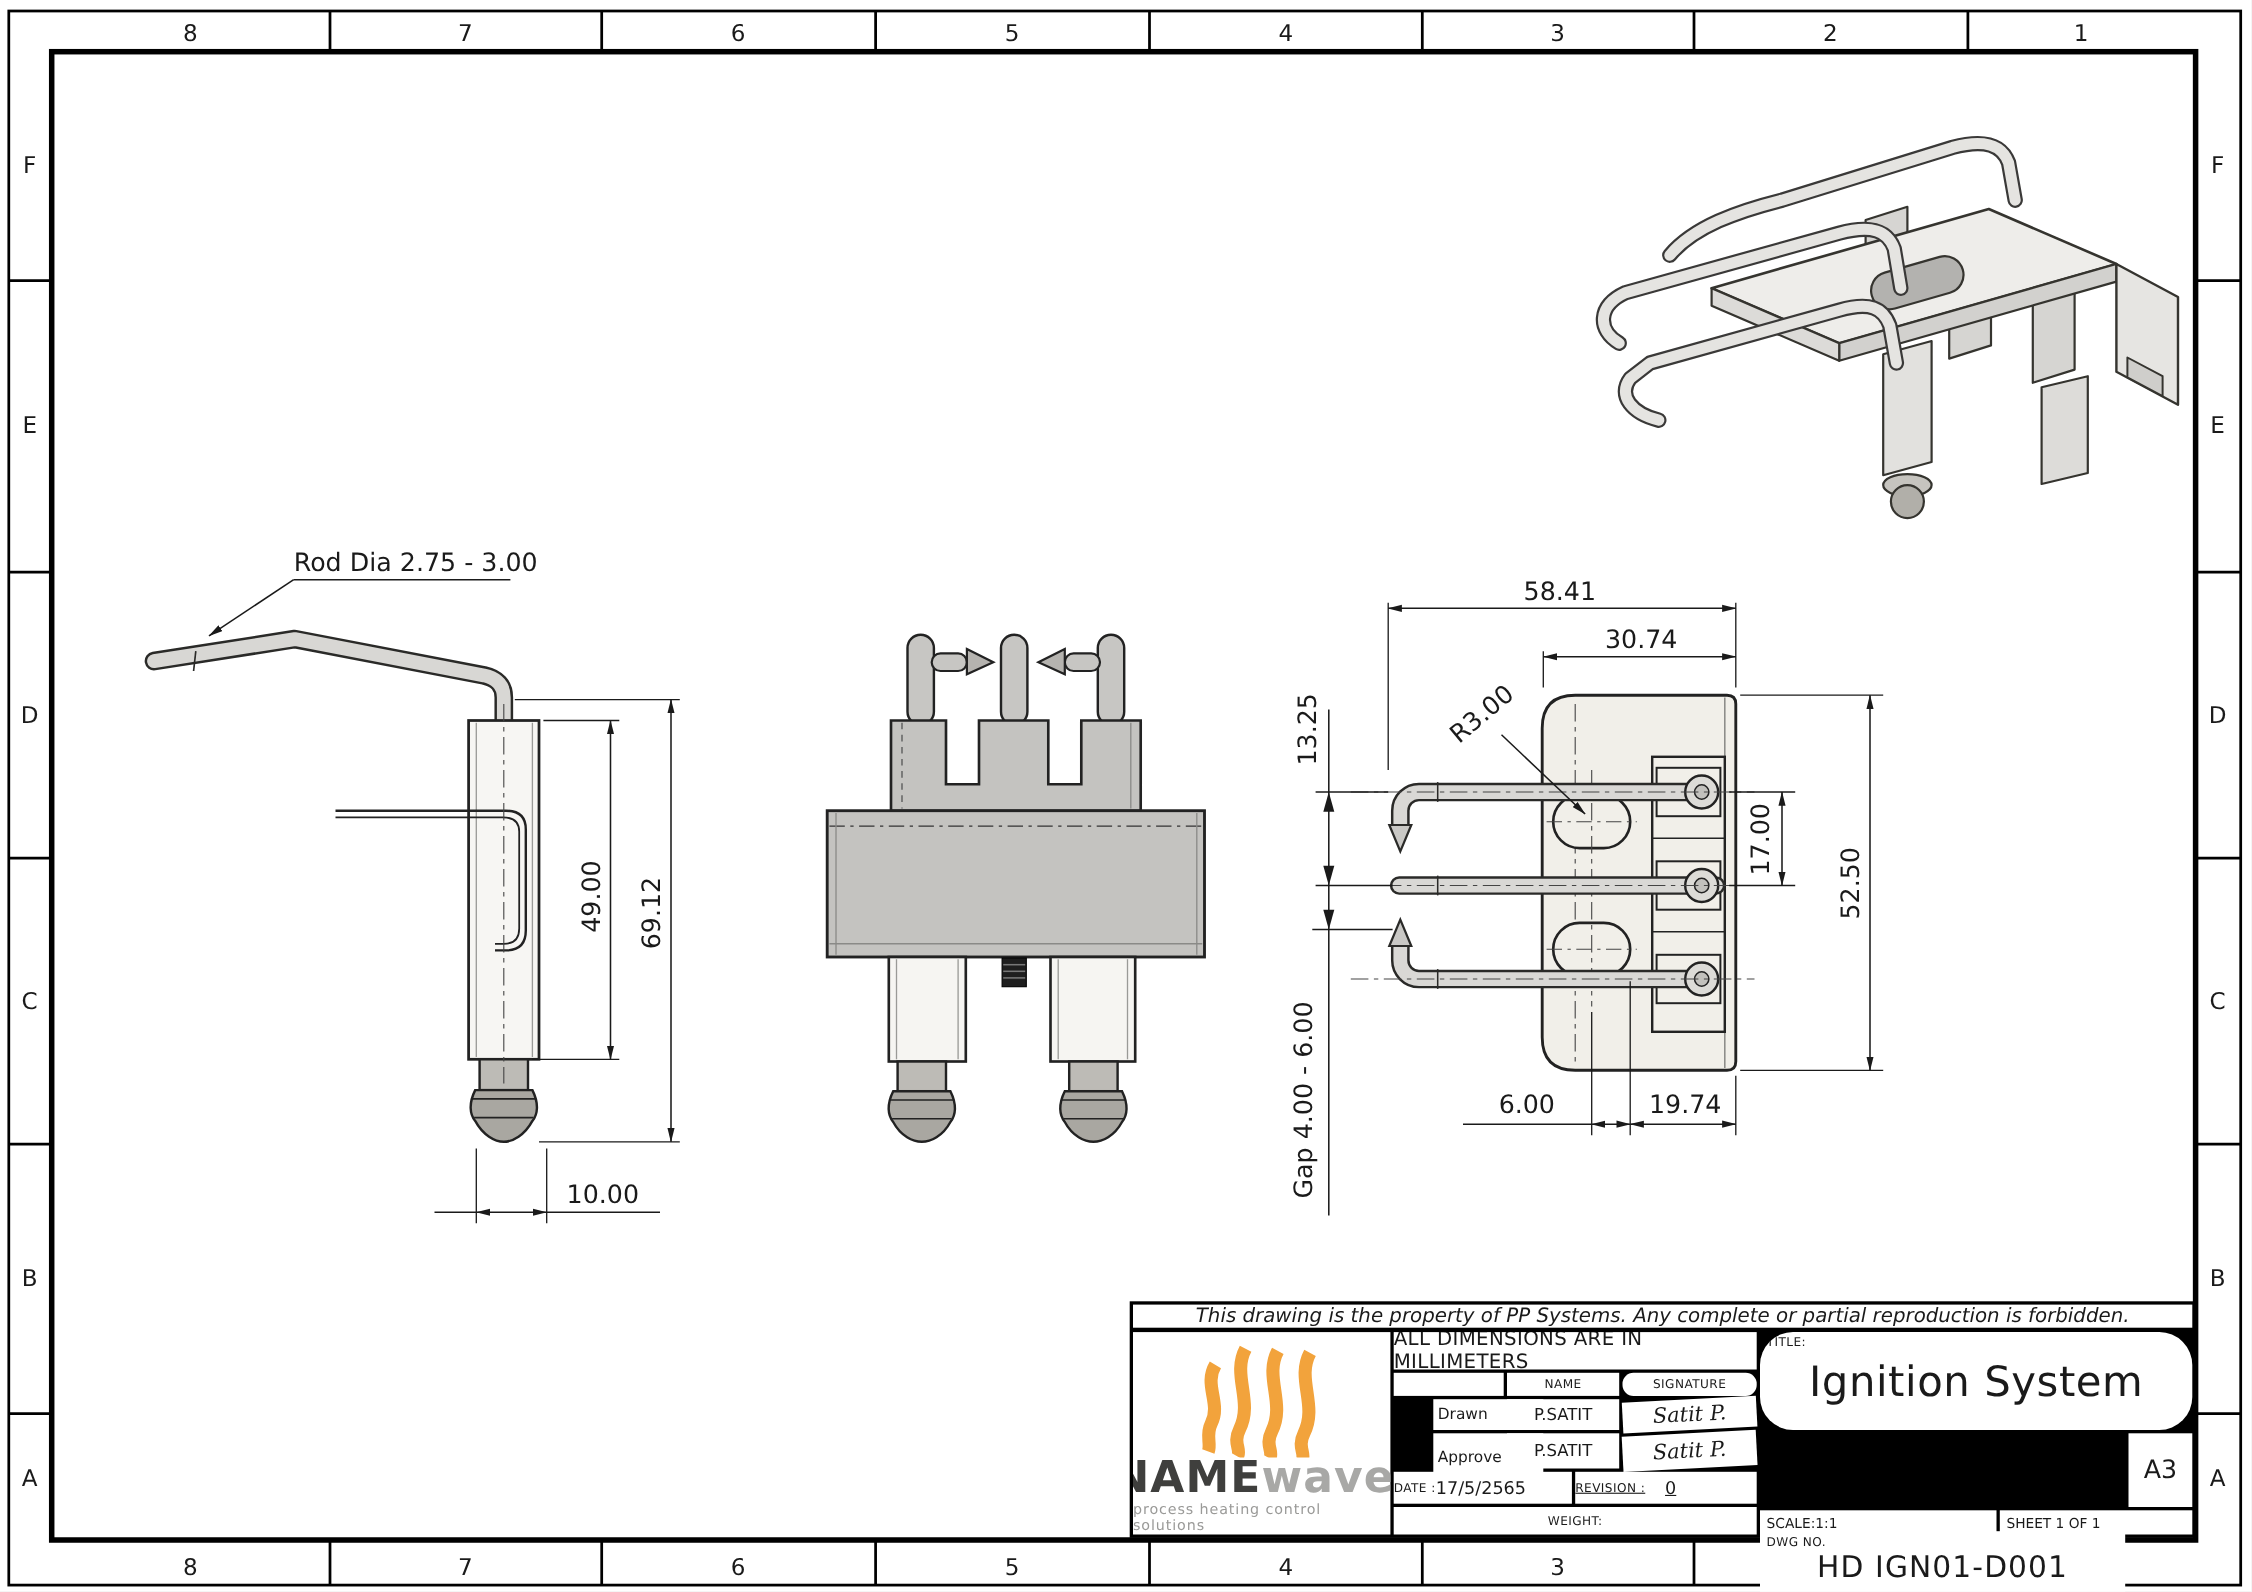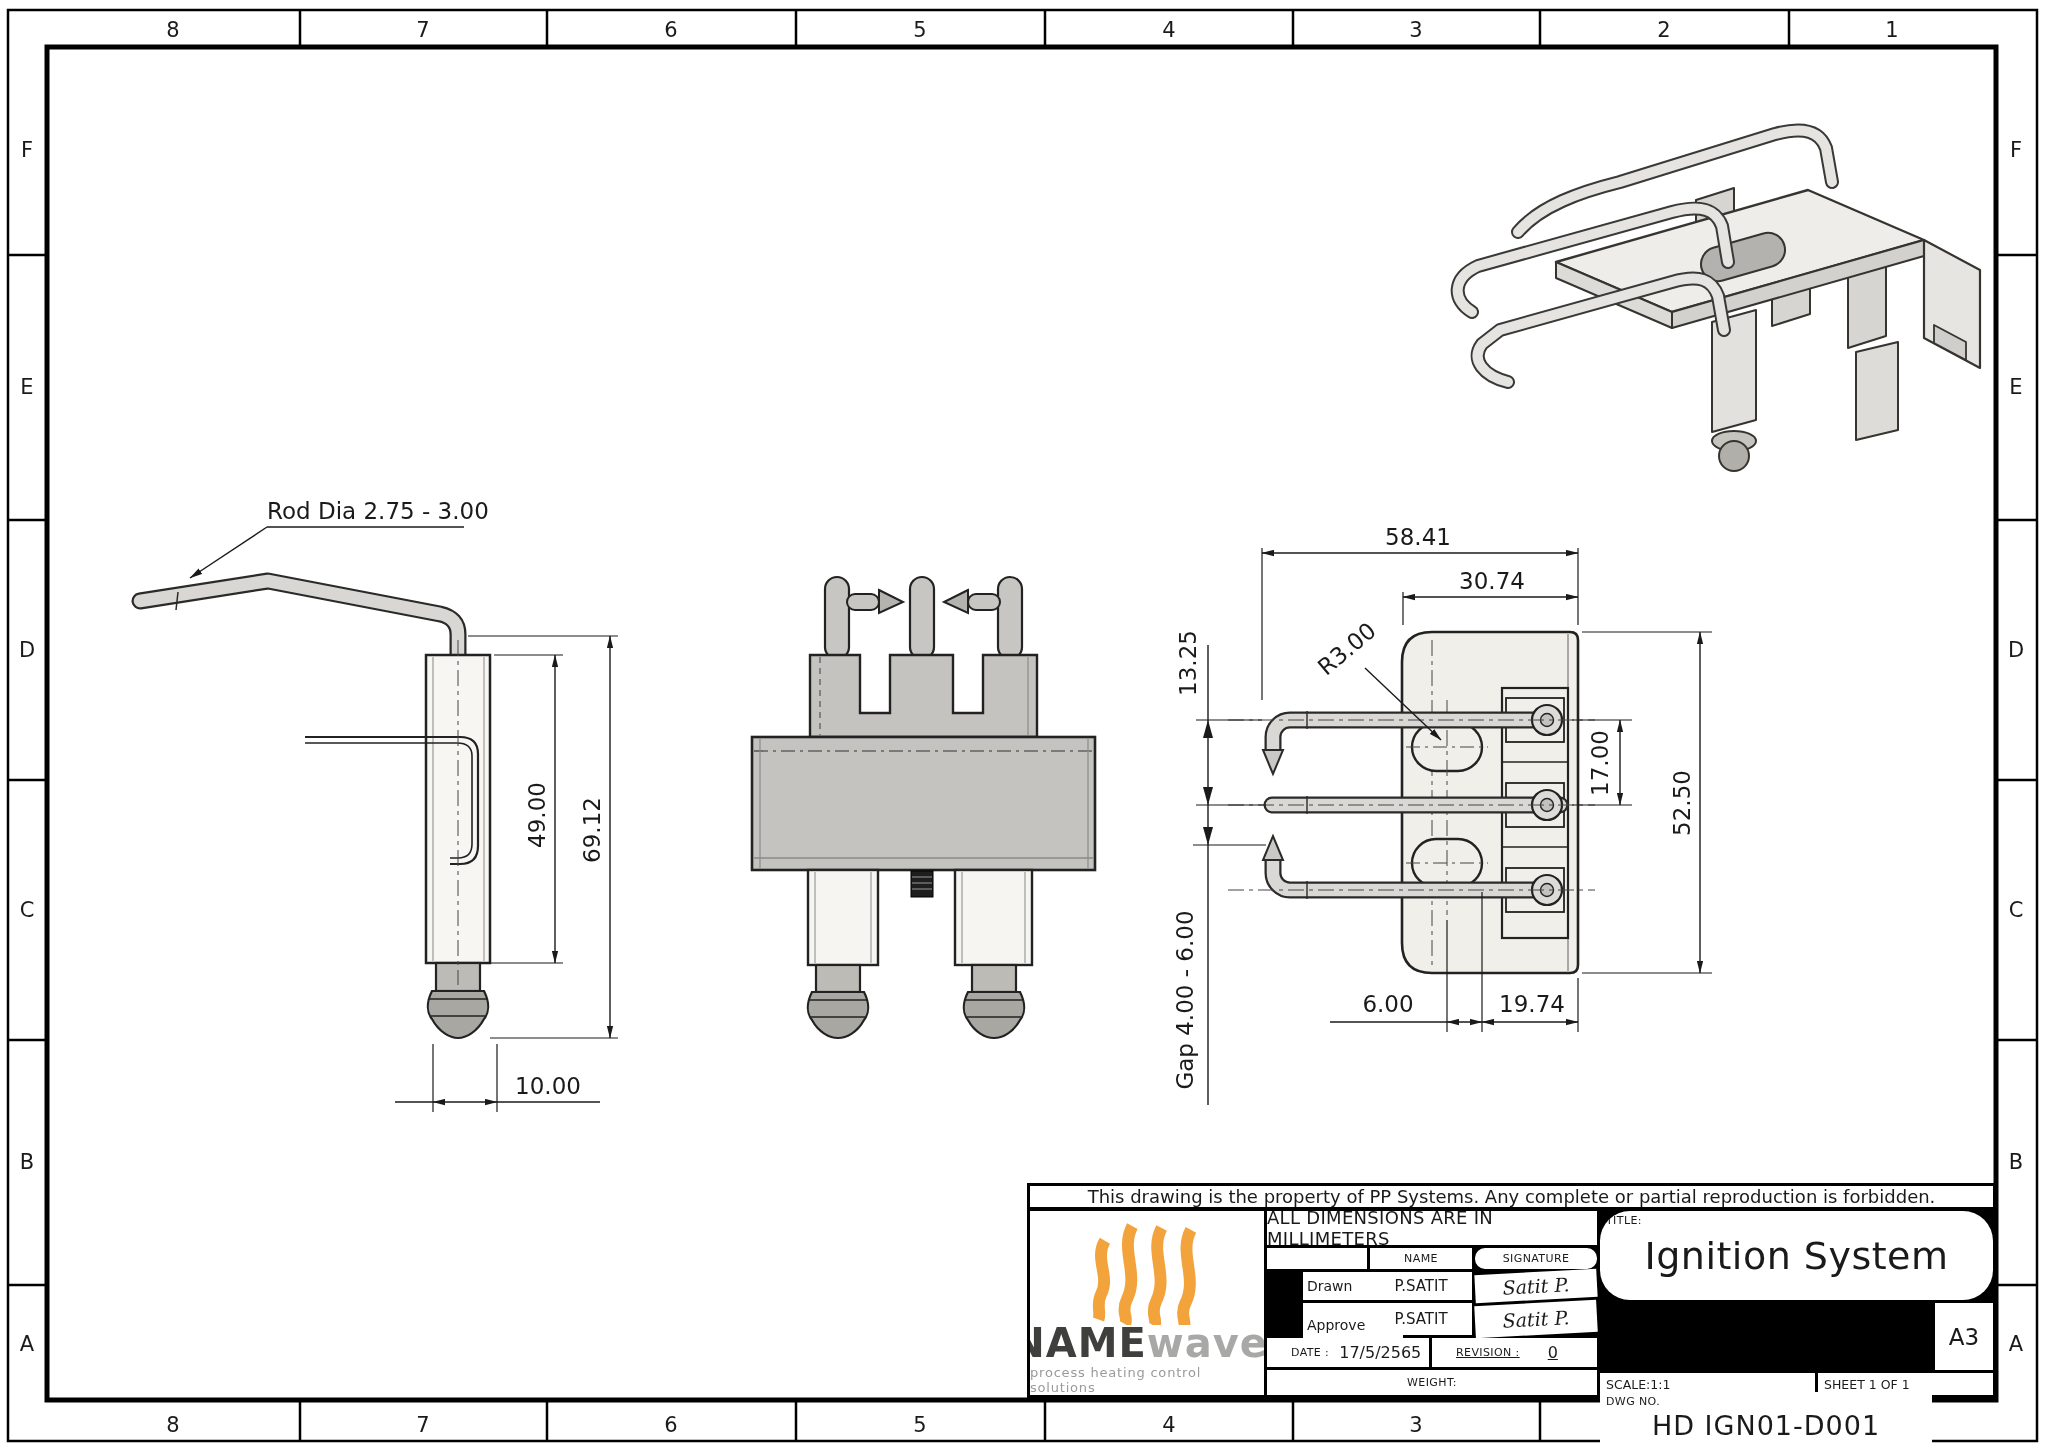--- a/index.html
+++ b/index.html
@@ -5,29 +5,29 @@
   html,body{margin:0;padding:0;background:#e8e8e8;}
   .page{position:relative;width:2047px;height:1447px;background:#ffffff;overflow:hidden;
         font-family:"DejaVu Sans","Liberation Sans",sans-serif;color:#1a1a1a;}
   svg text{font-family:"DejaVu Sans","Liberation Sans",sans-serif;fill:#1a1a1a;}
   .zone-label{font-size:21px;}
   .dim{font-size:23px;}
 
   
   .titleblock{position:absolute;left:1027px;top:1183px;width:969px;height:215px;background:#000;}
   .tb-cell{position:absolute;background:#fff;box-sizing:border-box;overflow:hidden;}
-  .tb-disclaimer{font-size:18px;display:flex;align-items:center;justify-content:center;
+  .tb-disclaimer{font-style:italic;font-size:18px;display:flex;align-items:center;justify-content:center;
                  font-family:"DejaVu Sans","Liberation Sans",sans-serif;}
   .tb-tiny{font-size:11px;letter-spacing:.4px;}
   .tb-center{display:flex;align-items:center;justify-content:center;}
   .tb-label{display:flex;align-items:center;padding-left:4px;font-size:14px;margin-left:36px;}
   .tb-value{display:flex;align-items:center;justify-content:center;font-size:15px;}
   .tb-sig{display:flex;align-items:center;justify-content:center;font-size:19px;
           font-family:"DejaVu Serif","Liberation Serif",serif;font-style:italic;transform:rotate(-3deg);}
-  .tb-inline{display:flex;align-items:center;gap:10px;padding-left:24px;}
+  .tb-inline{display:flex;align-items:center;padding-left:0;}
   .tb-inline .v{font-size:16px;}
   .tb-title-cell{position:relative;}
   .tb-title-cell .cap{position:absolute;top:3px;left:6px;}
   .tb-title-main{width:100%;height:100%;display:flex;align-items:center;justify-content:center;
                  font-size:38px;letter-spacing:.5px;}
   .tb-dwg-main{width:100%;height:100%;display:flex;align-items:center;justify-content:center;
                font-size:27px;letter-spacing:1px;}
   .tb-a3{display:flex;align-items:center;justify-content:center;font-size:23px;}
   .tb-units{display:flex;align-items:center;justify-content:center;font-size:18px;letter-spacing:.3px;}
   .tb-scale{display:flex;align-items:center;padding-left:6px;font-size:12.5px;}

